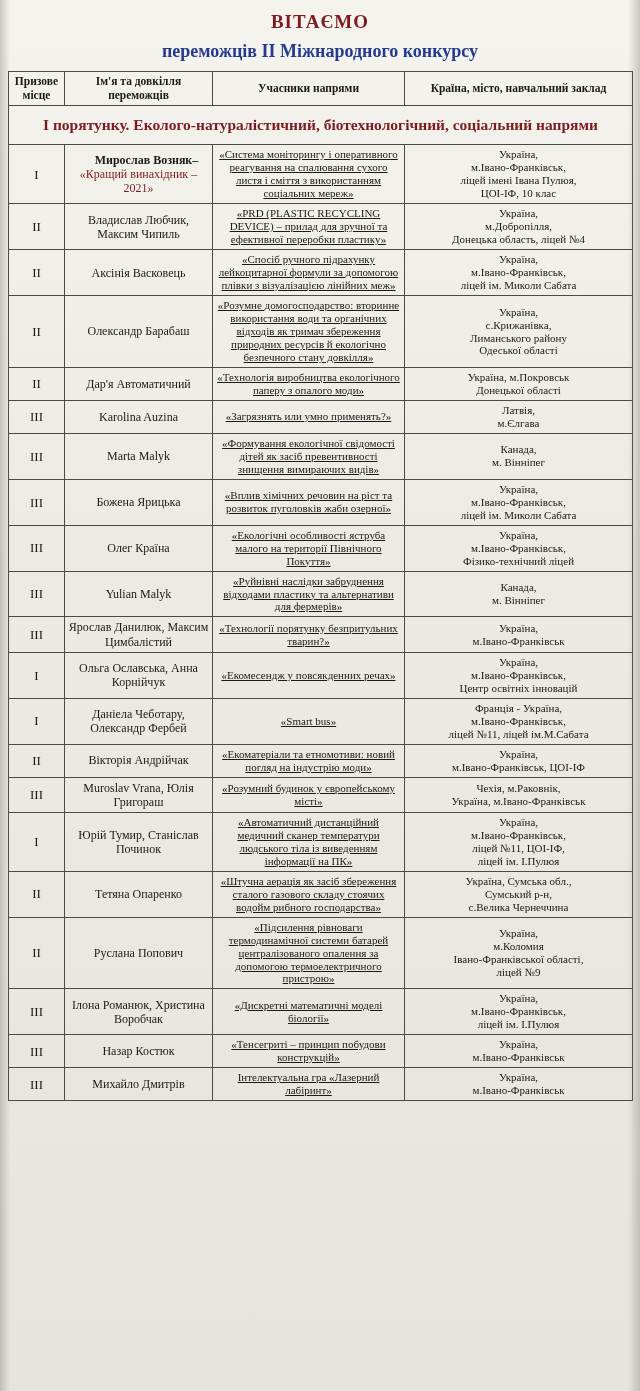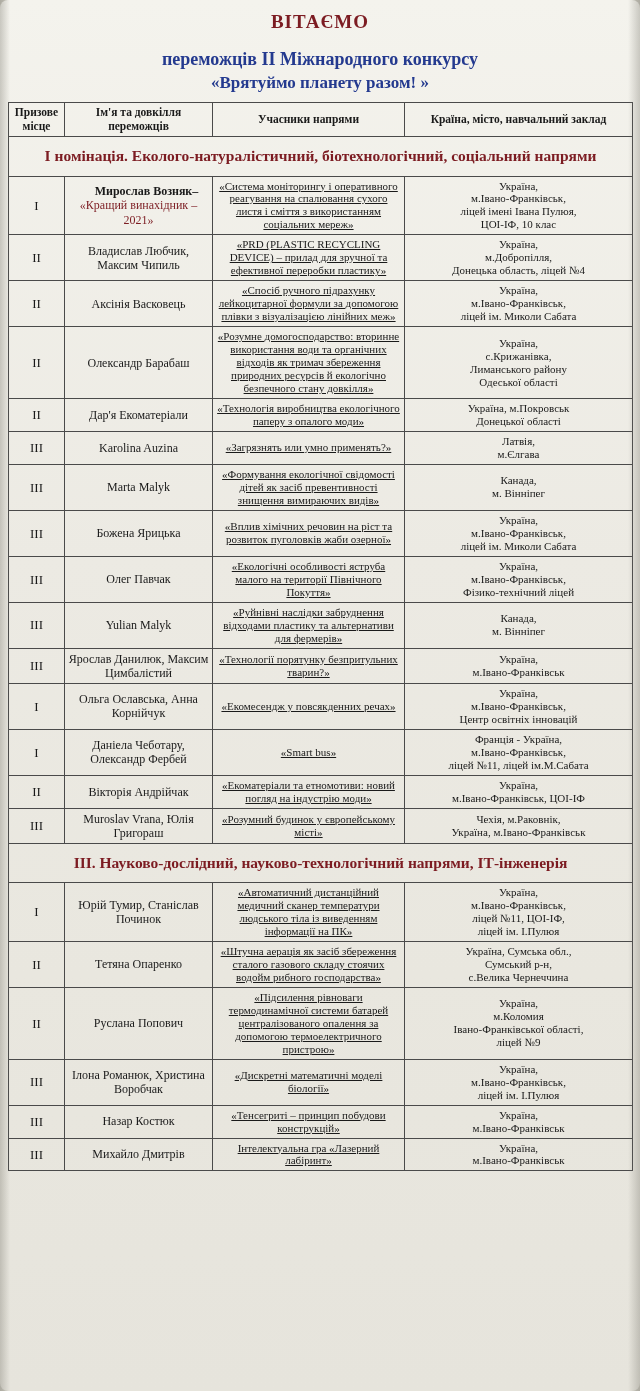--- a/index.html
+++ b/index.html
@@ -15,21 +15,20 @@
   }
   .page {
     position: relative;
     width: 640px;
     height: 1391px;
     background: #efeee8;
     background-image:
       linear-gradient(180deg, #f4f3ed 0%, #eceae3 40%, #e9e7df 70%, #e6e4dc 100%);
     box-sizing: border-box;
     padding: 6px 8px 0 8px;
-    border-radius: 8px;
   }
   
   .page:before {
     content: "";
     position: absolute;
     left: 0; top: 0; bottom: 0; width: 10px;
     background: linear-gradient(90deg, rgba(120,118,108,0.35), rgba(120,118,108,0));
     pointer-events: none;
   }
   .page:after {
@@ -49,21 +48,21 @@
     font-weight: bold;
     color: #7c1c22;
     letter-spacing: 1px;
     line-height: 1.25;
   }
   .title-2 {
     font-size: 18px;
     font-weight: bold;
     color: #243a8f;
     line-height: 1.3;
-    margin-top: 14px;
+    margin-top: 6px;
   }
   .title-3 {
     font-size: 17px;
     font-weight: bold;
     color: #243a8f;
     line-height: 1.3;
     margin-top: 1px;
   }
 
   table.awards {
@@ -118,41 +117,40 @@
   .nm-bold { font-weight: bold; margin-left: 16px; }
 </style>
 </head>
 <body>
 
 <div class="page">
 
   <div class="title-block">
     <div class="title-1">ВІТАЄМО</div>
     <div class="title-2">переможців ІІ Міжнародного конкурсу</div>
-    <div class="title-3">«Врятуймо планету разом! »</div>
   </div>
 
   <table class="awards">
     <colgroup>
       <col class="c1">
         <col class="c2">
         <col class="c3">
         <col class="c4">
     </colgroup>
     <thead>
       <tr>
         <th>Призове місце</th>
         <th>Ім'я та довкілля переможців</th>
         <th>Учасники напрями</th>
         <th>Країна, місто, навчальний заклад</th>
       </tr>
     </thead>
     <tbody id="table-body">
         <tr class="section">
-          <td colspan="4">І номінація. Еколого-натуралістичний, біотехнологічний, соціальний напрями</td>
+          <td colspan="4">І порятунку. Еколого-натуралістичний, біотехнологічний, соціальний напрями</td>
         </tr>
         <tr>
           <td class="place">І</td>
           <td class="name"><span class="nm-bold">Мирослав Возняк–</span><br><span class="hl">«Кращий винахідник – 2021»</span></td>
           <td class="work">«Система моніторингу і оперативного реагування на спалювання сухого листя і сміття з використанням соціальних мереж»</td>
           <td class="loc">Україна,<br>м.Івано-Франківськ,<br>ліцей імені Івана Пулюя,<br>ЦОІ-ІФ, 10 клас</td>
         </tr>
         <tr>
           <td class="place">ІІ</td>
           <td class="name">Владислав Любчик, Максим Чипиль</td>
@@ -166,21 +164,21 @@
           <td class="loc">Україна,<br>м.Івано-Франківськ,<br>ліцей ім. Миколи Сабата</td>
         </tr>
         <tr>
           <td class="place">ІІ</td>
           <td class="name">Олександр Барабаш</td>
           <td class="work">«Розумне домогосподарство: вторинне використання води та органічних відходів як тримач збереження природних ресурсів й екологічно безпечного стану довкілля»</td>
           <td class="loc">Україна,<br>с.Крижанівка,<br>Лиманського району<br>Одеської області</td>
         </tr>
         <tr>
           <td class="place">ІІ</td>
-          <td class="name">Дар'я Екоматеріали</td>
+          <td class="name">Дар'я Автоматичний</td>
           <td class="work">«Технологія виробництва екологічного паперу з опалого моди»</td>
           <td class="loc">Україна, м.Покровськ<br>Донецької області</td>
         </tr>
         <tr>
           <td class="place">ІІІ</td>
           <td class="name">Karolina Auzina</td>
           <td class="work">«Загрязнять или умно применять?»</td>
           <td class="loc">Латвія,<br>м.Єлгава</td>
         </tr>
         <tr>
@@ -190,21 +188,21 @@
           <td class="loc">Канада,<br>м. Вінніпег</td>
         </tr>
         <tr>
           <td class="place">ІІІ</td>
           <td class="name">Божена Ярицька</td>
           <td class="work">«Вплив хімічних речовин на ріст та розвиток пуголовків жаби озерної»</td>
           <td class="loc">Україна,<br>м.Івано-Франківськ,<br>ліцей ім. Миколи Сабата</td>
         </tr>
         <tr>
           <td class="place">ІІІ</td>
-          <td class="name">Олег Павчак</td>
+          <td class="name">Олег Країна</td>
           <td class="work">«Екологічні особливості яструба малого на території Північного Покуття»</td>
           <td class="loc">Україна,<br>м.Івано-Франківськ,<br>Фізико-технічний ліцей</td>
         </tr>
         <tr>
           <td class="place">ІІІ</td>
           <td class="name">Yulian Malyk</td>
           <td class="work">«Руйнівні наслідки забруднення відходами пластику та альтернативи для фермерів»</td>
           <td class="loc">Канада,<br>м. Вінніпег</td>
         </tr>
         <tr>
@@ -230,23 +228,20 @@
           <td class="name">Вікторія Андрійчак</td>
           <td class="work">«Екоматеріали та етномотиви: новий погляд на індустрію моди»</td>
           <td class="loc">Україна,<br>м.Івано-Франківськ, ЦОІ-ІФ</td>
         </tr>
         <tr>
           <td class="place">ІІІ</td>
           <td class="name">Muroslav Vrana, Юлія Григораш</td>
           <td class="work">«Розумний будинок у європейському місті»</td>
           <td class="loc">Чехія, м.Раковнік,<br>Україна, м.Івано-Франківськ</td>
         </tr>
-        <tr class="section">
-          <td colspan="4">ІІІ. Науково-дослідний, науково-технологічний напрями, ІТ-інженерія</td>
-        </tr>
         <tr>
           <td class="place">І</td>
           <td class="name">Юрій Тумир, Станіслав Починок</td>
           <td class="work">«Автоматичний дистанційний медичний сканер температури людського тіла із виведенням інформації на ПК»</td>
           <td class="loc">Україна,<br>м.Івано-Франківськ,<br>ліцей №11, ЦОІ-ІФ,<br>ліцей ім. І.Пулюя</td>
         </tr>
         <tr>
           <td class="place">ІІ</td>
           <td class="name">Тетяна Опаренко</td>
           <td class="work">«Штучна аерація як засіб збереження сталого газового складу стоячих водойм рибного господарства»</td>

